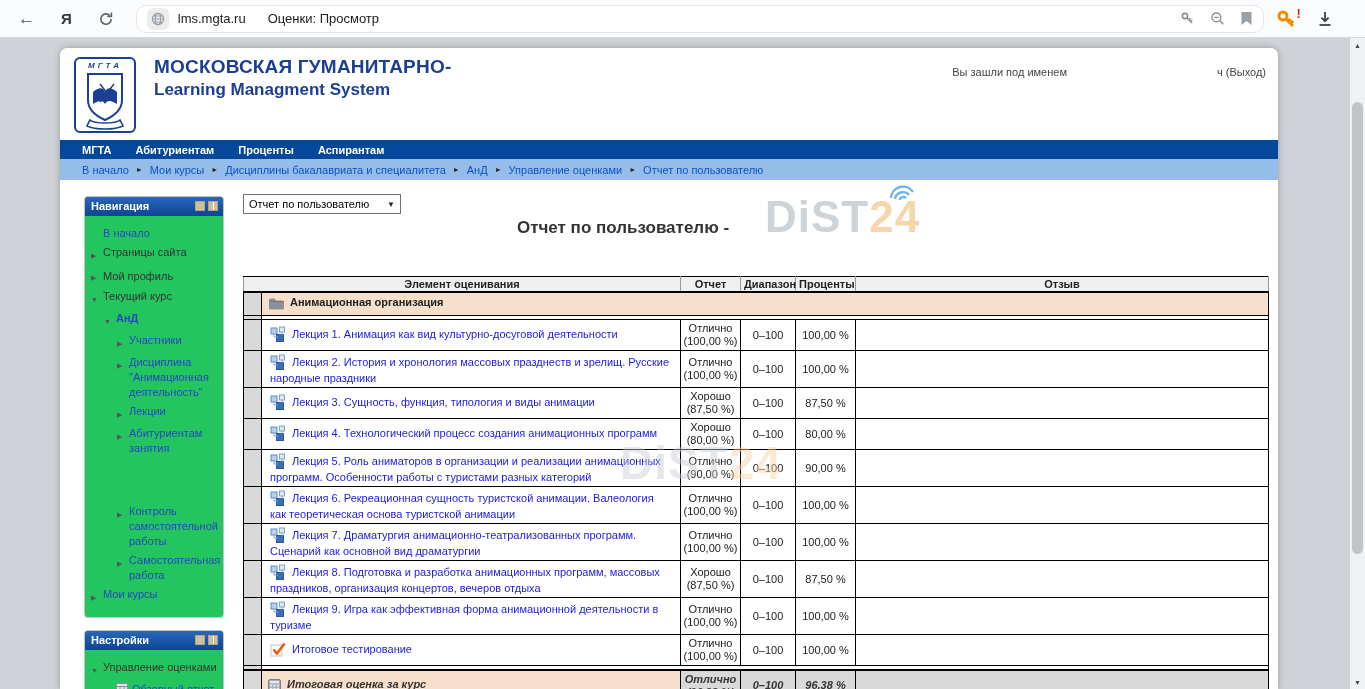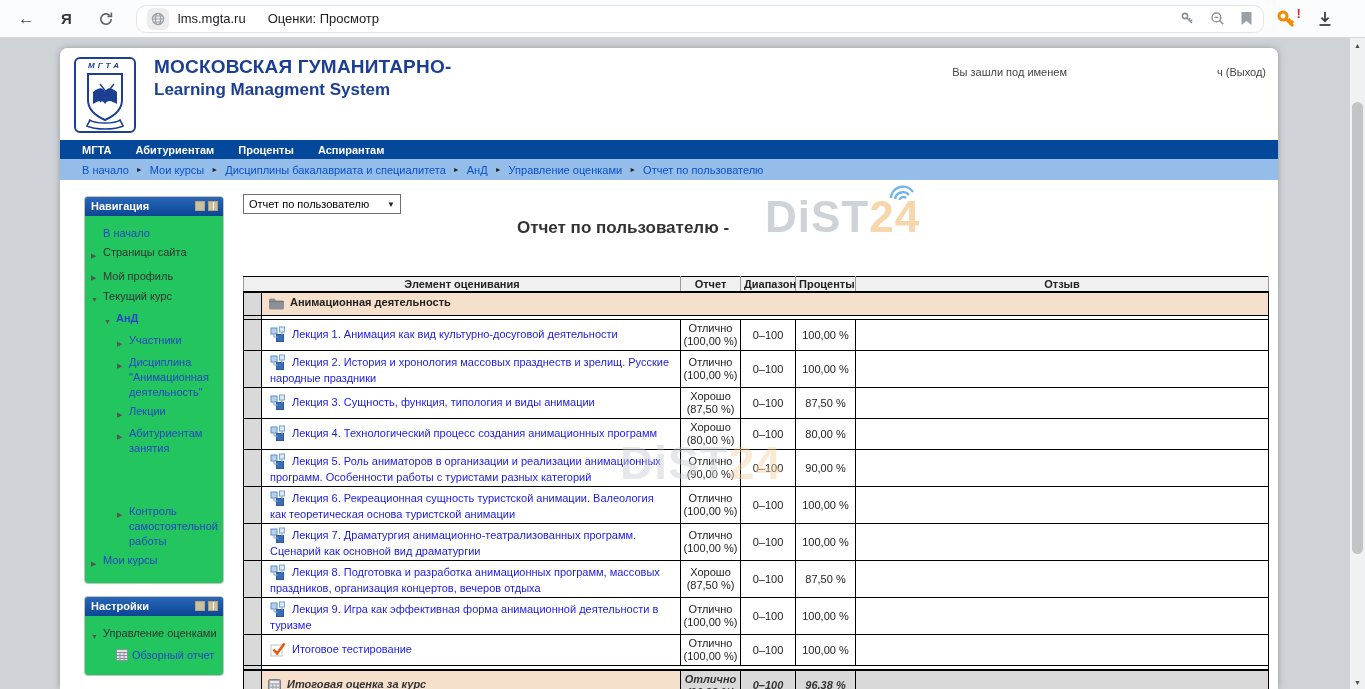--- a/index.html
+++ b/index.html
@@ -279,20 +279,24 @@
               <span class="sb-marker">▶</span>
               <span class="sb-label link">Лекции</span>
             </div>
             <div class="sb-item" style="padding-left: 26px;">
               <span class="sb-marker">▶</span>
               <span class="sb-label link">Абитуриентам занятия</span>
             </div>
             <div class="sb-item" style="padding-left: 26px; margin-top: 48px;">
               <span class="sb-marker">▶</span>
               <span class="sb-label link">Контроль самостоятельной работы</span>
+            </div>
+            <div class="sb-item" style="padding-left: 26px;">
+              <span class="sb-marker">▶</span>
+              <span class="sb-label link">Самостоятельная работа</span>
             </div>
             <div class="sb-item" style="padding-left: 0px;">
               <span class="sb-marker">▶</span>
               <span class="sb-label link">Мои курсы</span>
             </div>
           </div>
       </div>
       <div class="sb-block">
         <div class="sb-head">
           <span>Настройки</span>
@@ -357,21 +361,21 @@
             <th>Проценты</th>
             <th>Отзыв</th>
           </tr>
         </thead>
         <tbody id="grade-tbody">
             <tr>
               <td class="strip"></td>
               <td class="cat-cell" colspan="5"><span class="t-icon"><svg width="16" height="13" viewBox="0 0 16 13">
                     <path d="M1 3q0-1.6 1.6-1.6h4L8 3.4h6.4Q16 3.4 16 5v6q0 1.6-1.6 1.6H2.6Q1 12.6 1 11z" fill="#8d9096"></path>
                     <path d="M1 4.6h15" stroke="#75787d"></path>
-                  </svg></span><span>Анимационная деятельность</span></td>
+                  </svg></span><span>Анимационная организация</span></td>
             </tr>
             <tr class="spacer-row">
               <td class="strip"></td>
               <td class="sp-cell" colspan="5"></td>
             </tr>
             <tr>
               <td class="strip"></td>
               <td class="item-cell"><span class="t-icon"><svg width="16" height="16" viewBox="0 0 16 16">
                     <rect x="1" y="2" width="6" height="6" fill="#b9d0ec" stroke="#5b8ec9"></rect>
                     <rect x="9.5" y="1" width="5" height="5" fill="#dce9f7" stroke="#7ba3d4"></rect>

